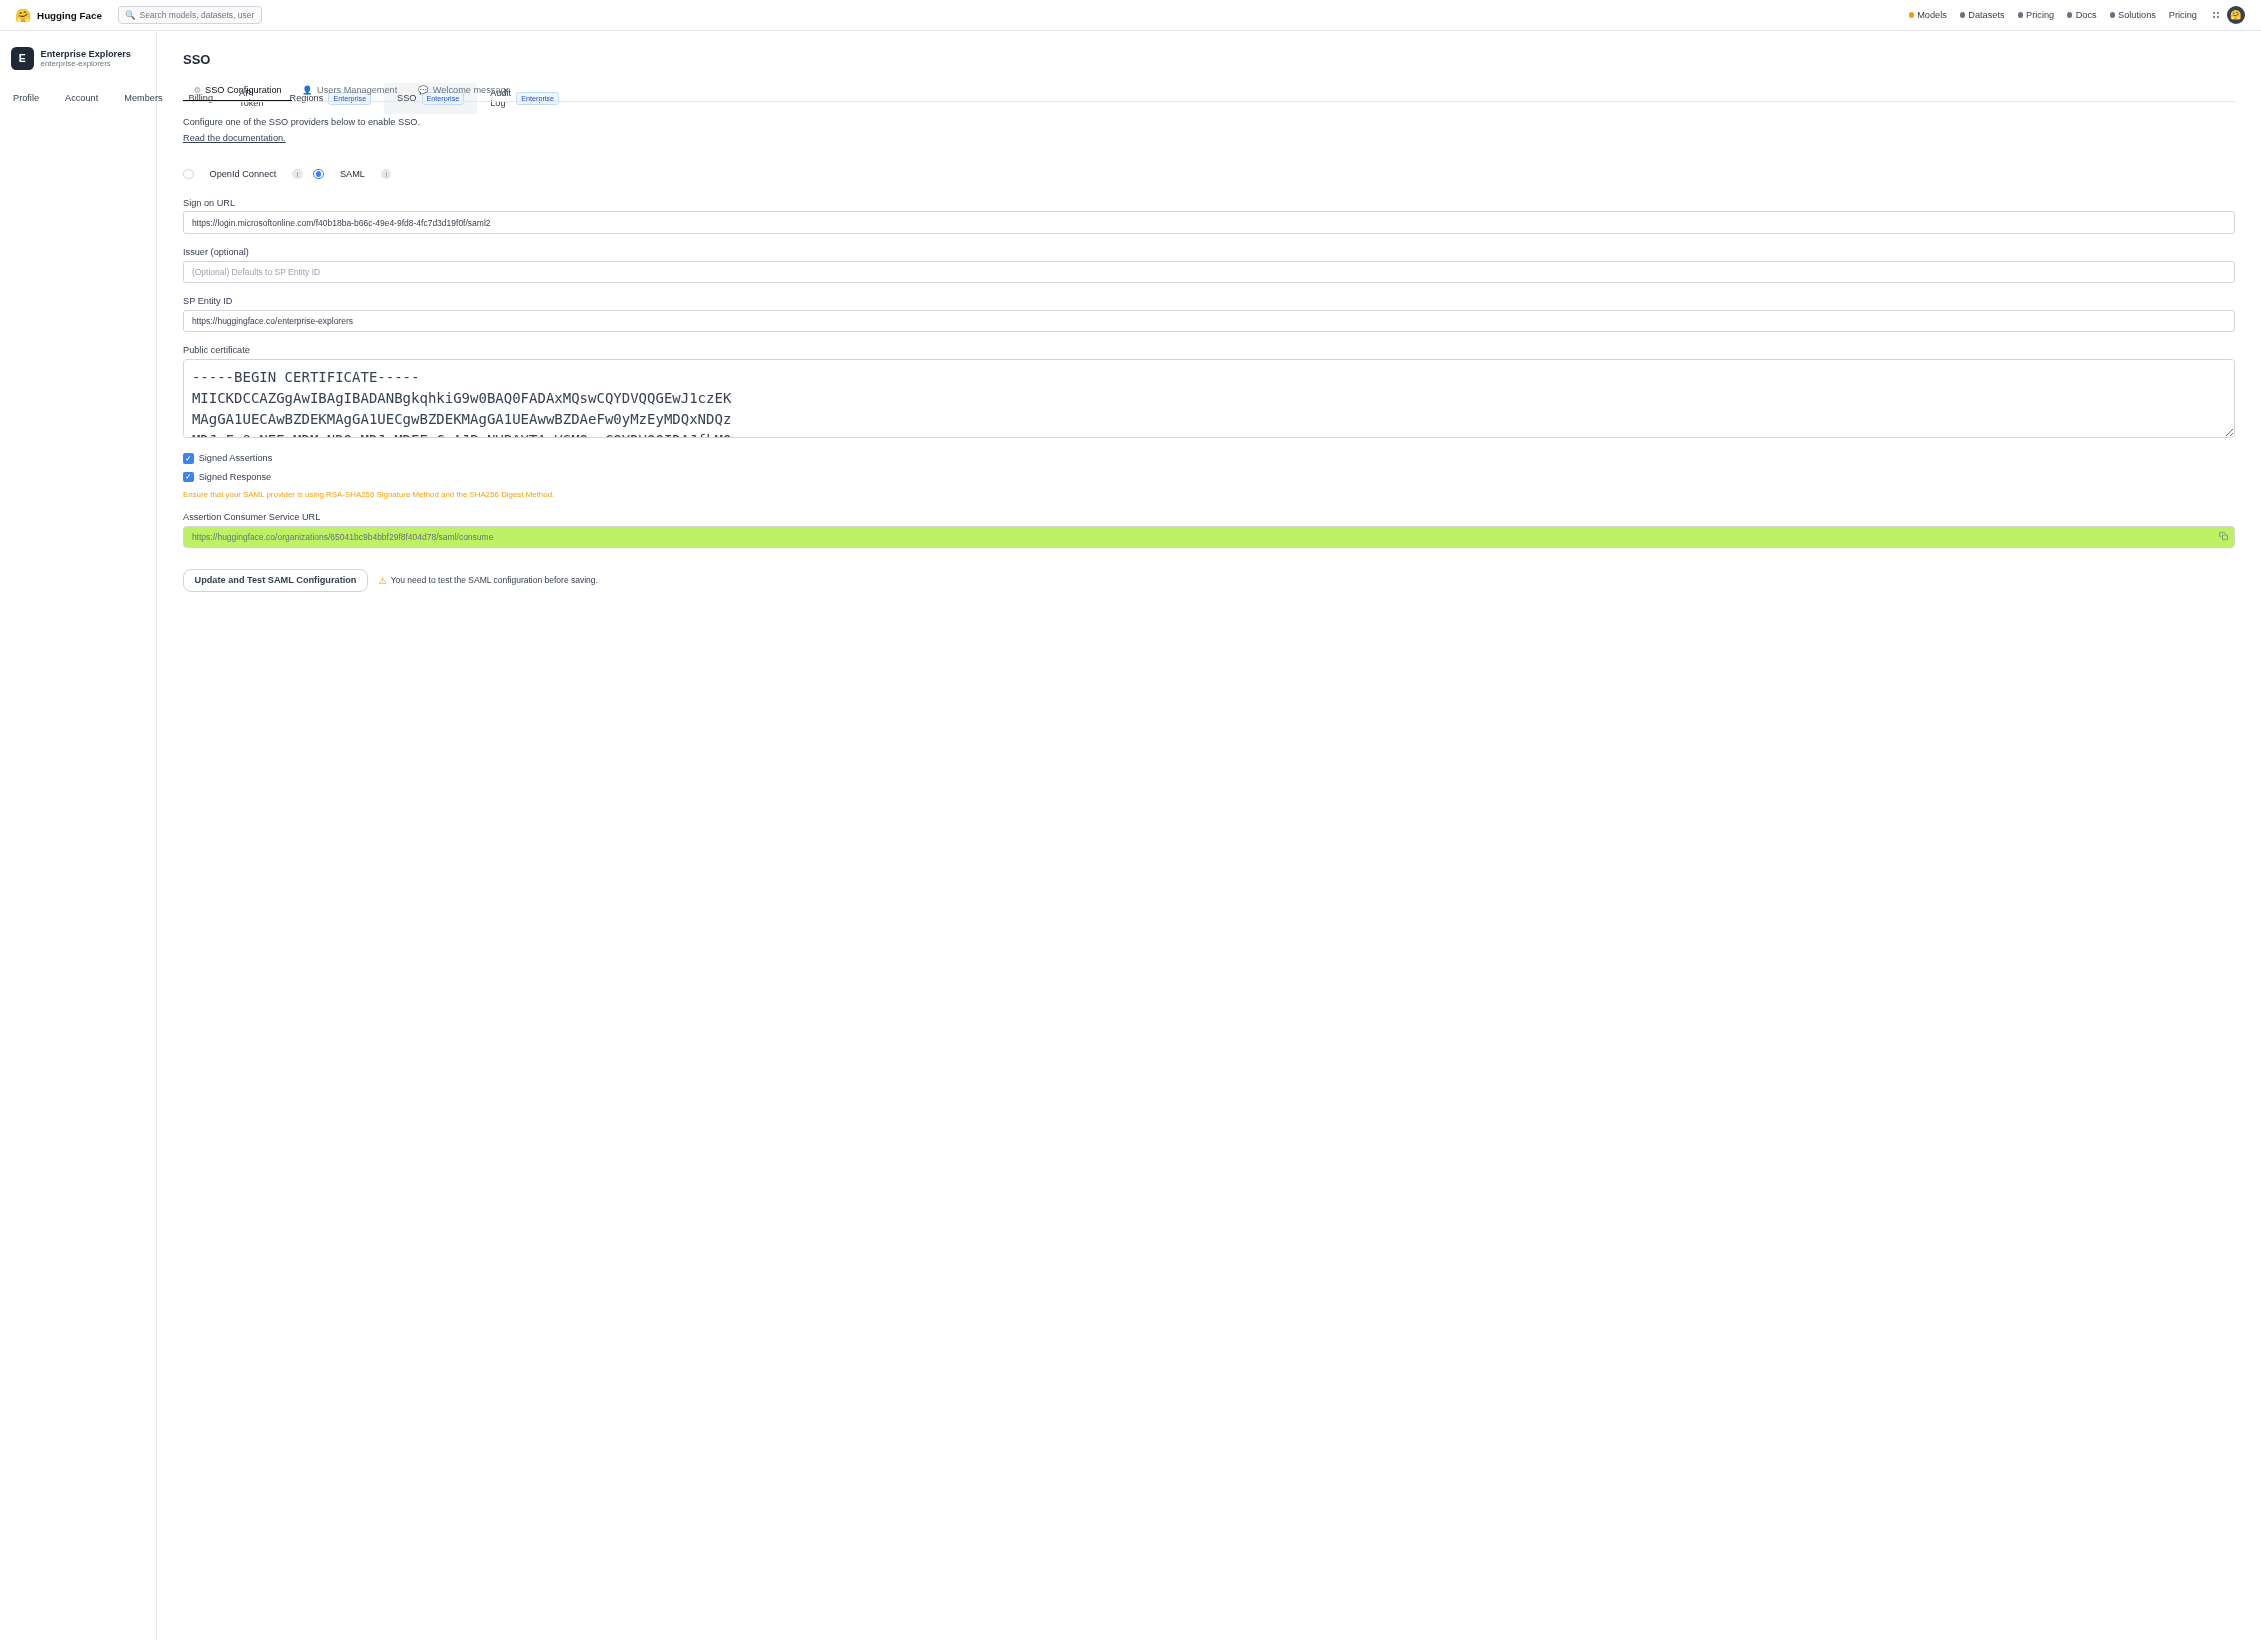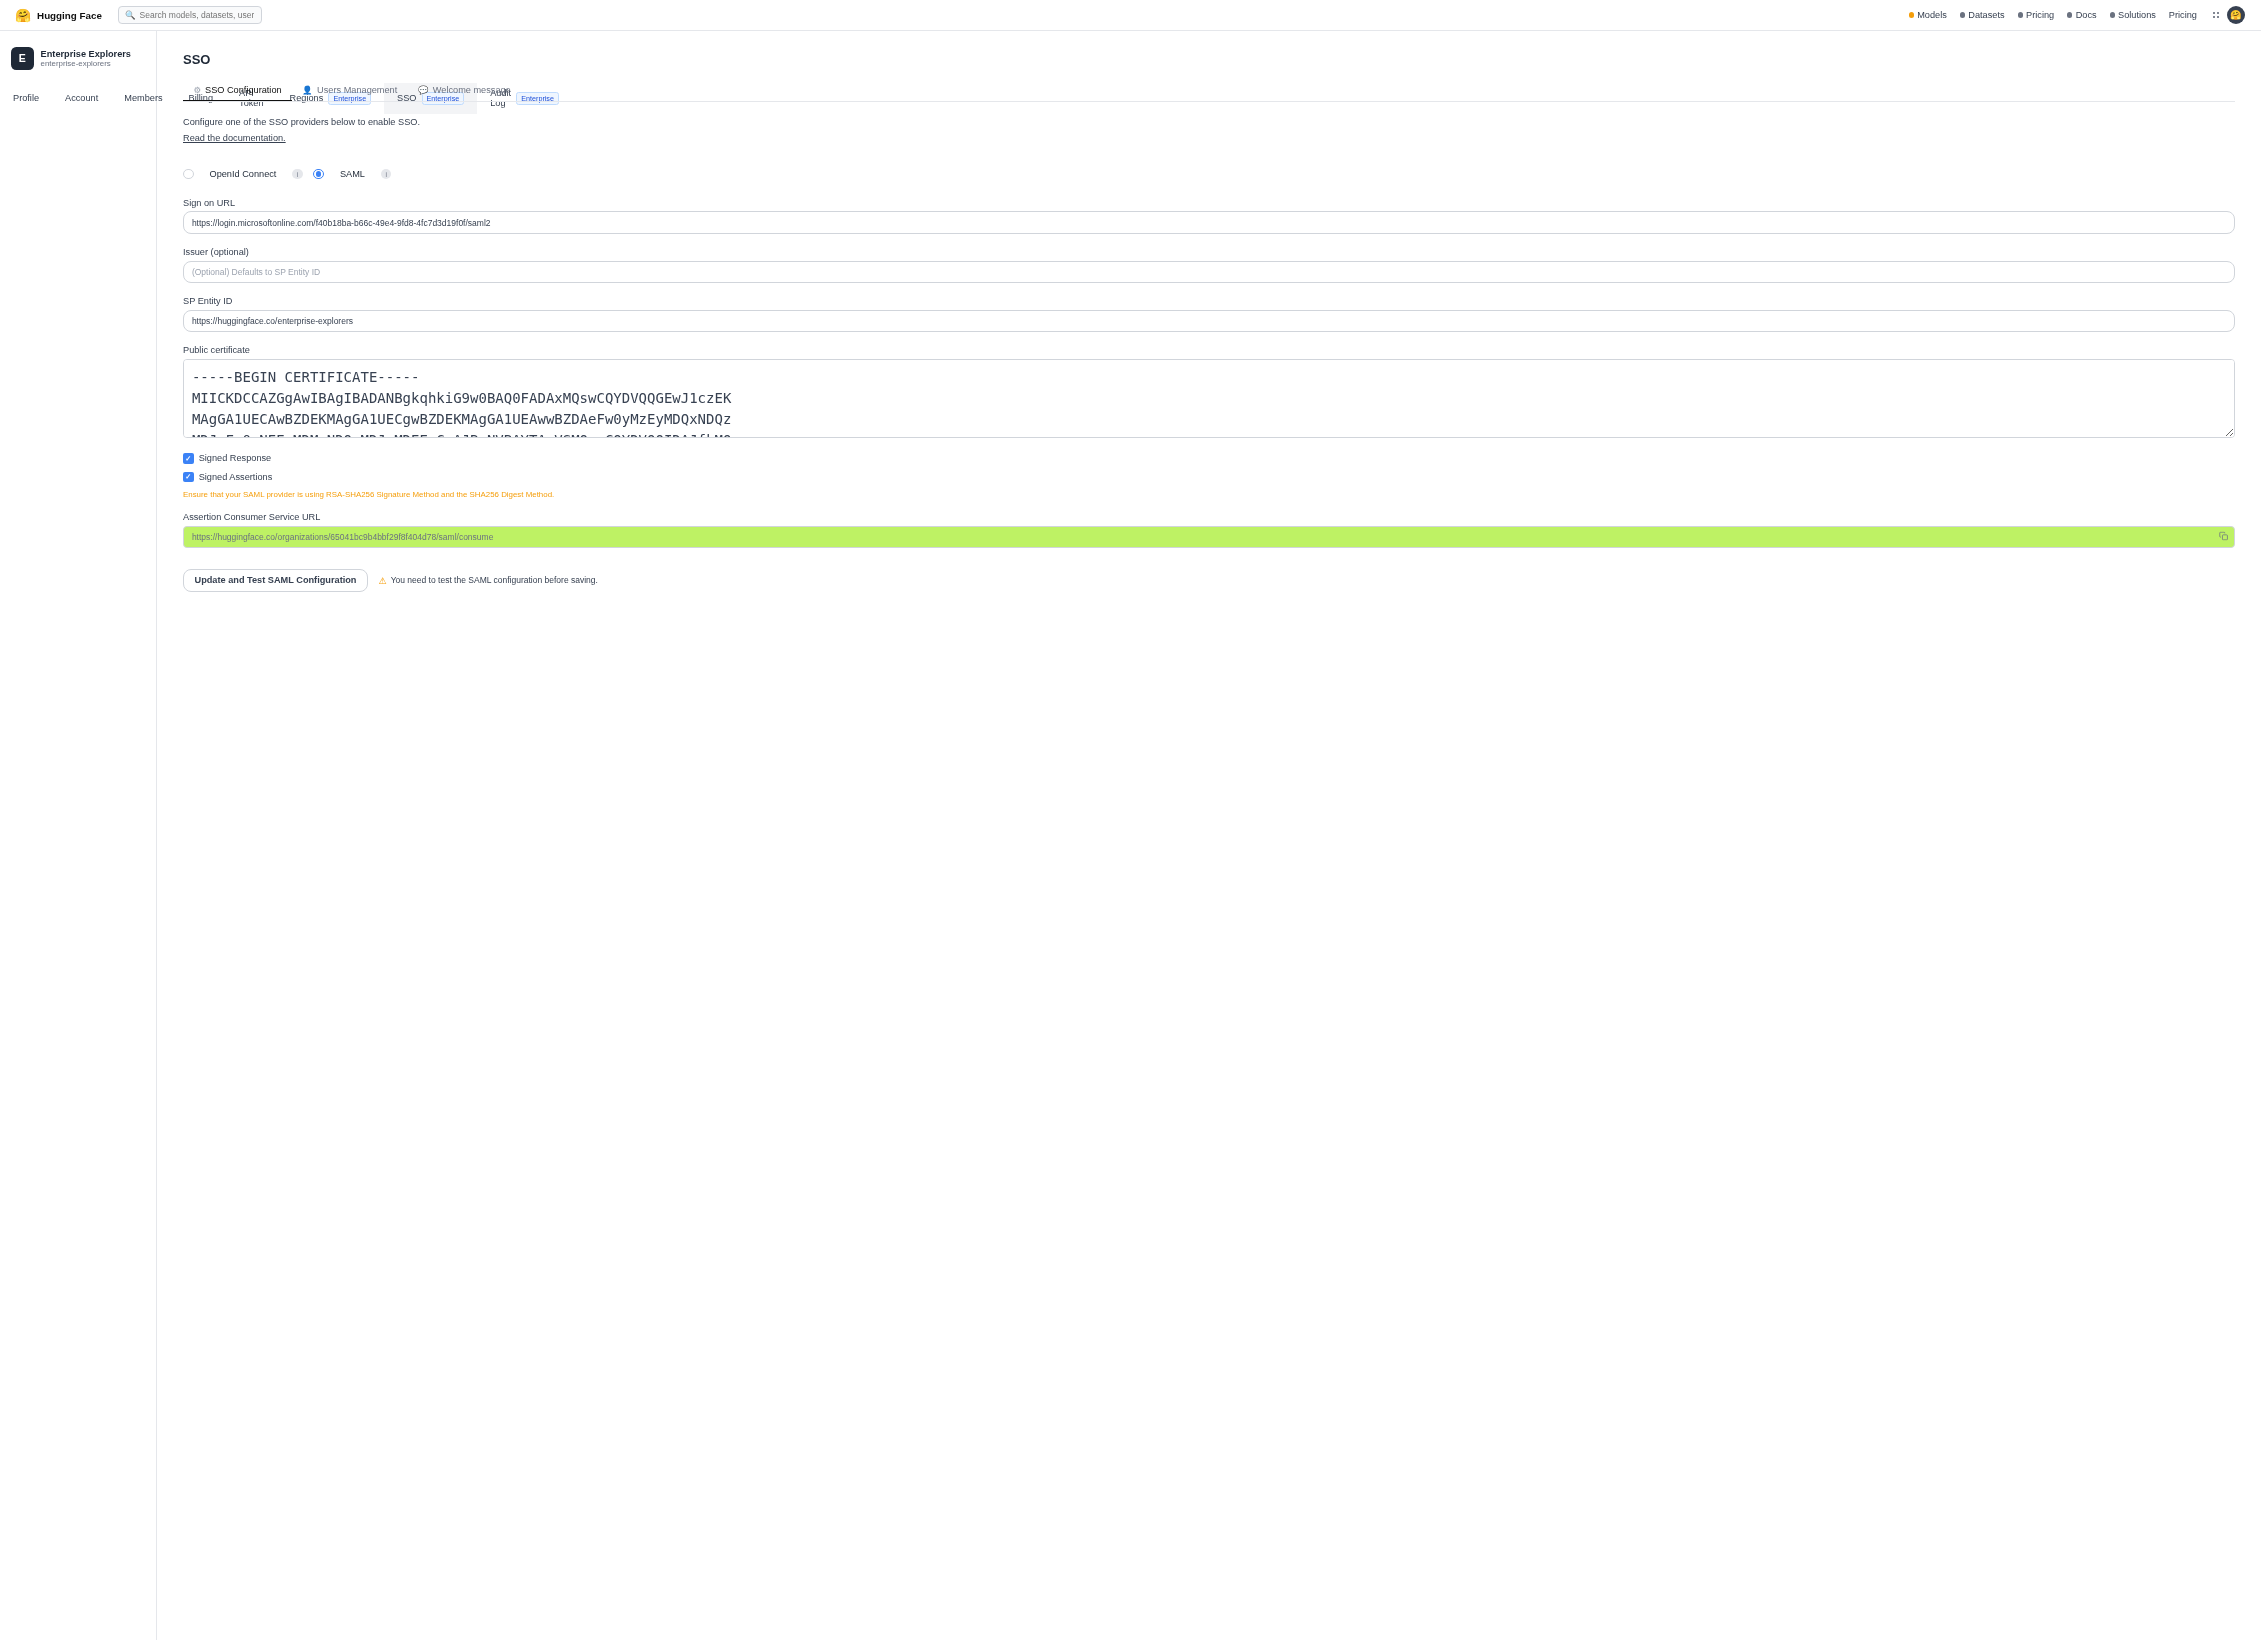--- a/index.html
+++ b/index.html
@@ -72,21 +72,21 @@
       display: flex; align-items: center; justify-content: center; flex-shrink: 0;
     }
     .radio-circle.checked { border-color: #3b82f6; }
     .radio-circle.checked::after { content: ''; width: 5.2px; height: 5.2px; border-radius: 50%; background: #3b82f6; }
     .info-circle { width: 10.5px; height: 10.5px; border-radius: 50%; background: #e5e7eb; display: inline-flex; align-items: center; justify-content: center; font-size: 6.5px; color: #6b7280; cursor: pointer; }
 
     
     .form-group { margin-bottom: 13px; }
     .form-label { font-size: 9.2px; font-weight: 500; color: #374151; margin-bottom: 3.9px; display: block; }
     .form-input {
-      width: 100%; padding: 5.2px 7.9px; border: 0.7px solid #d1d5db; border-radius: 8px;
+      width: 100%; padding: 5.2px 7.9px; border: 0.7px solid #d1d5db; border-radius: 3px;
       font-size: 8.5px; color: #374151; background: #fff; outline: none;
     }
     .form-input::placeholder { color: #9ca3af; }
     .form-textarea {
       width: 100%; padding: 6.5px 7.9px; border: 0.7px solid #d1d5db; border-radius: 3.9px;
       font-size: 14px; color: #374151; background: #fff; outline: none; resize: vertical;
       min-height: 79px; font-family: monospace; line-height: 1.5;
     }
 
     
@@ -275,25 +275,25 @@
       <textarea class="form-textarea" style="">-----BEGIN CERTIFICATE-----
 MIICKDCCAZGgAwIBAgIBADANBgkqhkiG9w0BAQ0FADAxMQswCQYDVQQGEwJ1czEK
 MAgGA1UECAwBZDEKMAgGA1UECgwBZDEKMAgGA1UEAwwBZDAeFw0yMzEyMDQxNDQz
 MDJaFw0yNEEyMDMxNDQzMDJaMDEExCzAJBgNVBAYTAnVSMQswCQYDVQQIDAJfkMQow
 CAYDVQQKDAFkMQowCAYDVQQDDAFkMIGfMA0GCSqGSIb3DQEBAQUAA4GNADCBiQKB</textarea>
     </div>
 
     
     <div class="checkbox-group">
       <div class="checkbox-box"></div>
-      <span class="checkbox-label">Signed Response</span>
+      <span class="checkbox-label">Signed Assertions</span>
     </div>
     <div class="checkbox-group">
       <div class="checkbox-box"></div>
-      <span class="checkbox-label">Signed Assertions</span>
+      <span class="checkbox-label">Signed Response</span>
     </div>
 
     <p class="warning-text">Ensure that your SAML provider is using RSA-SHA256 Signature Method and the SHA256 Digest Method.</p>
 
     
     <div class="acs-group">
       <label class="form-label">Assertion Consumer Service URL</label>
       <div class="acs-input-wrap">
         <input type="text" class="acs-input form-input" readonly="" style="color: rgb(107, 114, 128);" value="https://huggingface.co/organizations/65041bc9b4bbf29f8f404d78/saml/consume">
         <button class="copy-btn" title="Copy">

